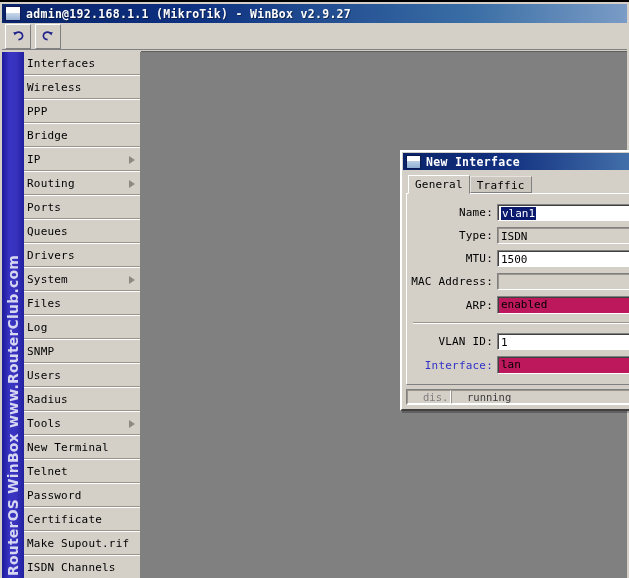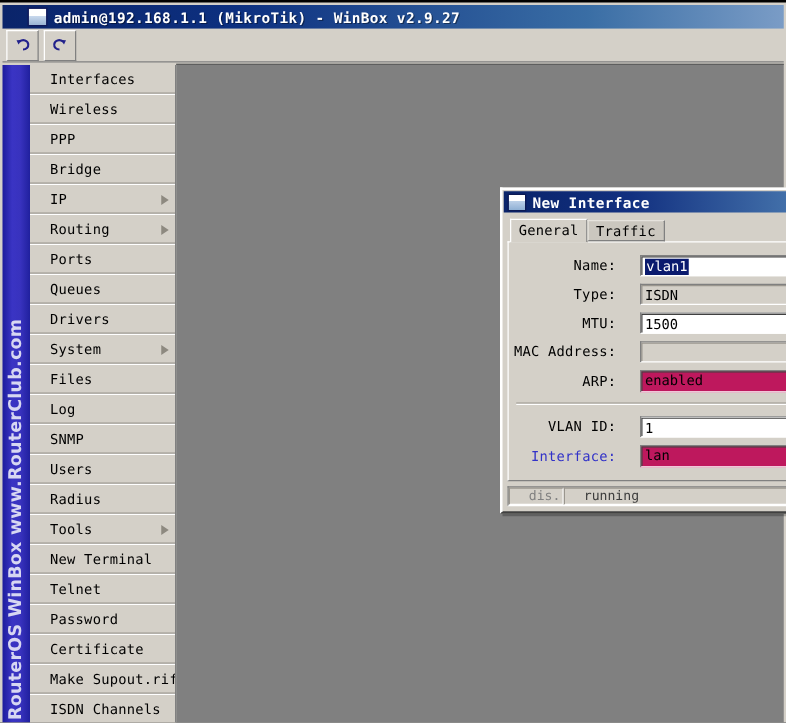--- a/index.html
+++ b/index.html
@@ -28,21 +28,21 @@
   }
 
   
   #titlebar {
     position: absolute;
     left: 2px; top: 2px;
     width: 625px; height: 19px;
     background: linear-gradient(to right, #0a246a 0%, #0d3080 30%, #3a6ea5 75%, #7a9cc6 100%);
     display: flex;
     align-items: center;
-    padding-left: 20px;
+    padding-left: 3px;
     box-sizing: border-box;
   }
   #titlebar .winicon {
     width: 14px; height: 13px;
     background: linear-gradient(to bottom, #ffffff 0%, #ffffff 45%, #c8d8ec 46%, #9ab4d4 100%);
     border: 1px solid #101858;
     margin-right: 5px;
     flex: none;
   }
   #titlebar .tbtext {
@@ -109,21 +109,21 @@
     height: 528px;
     background: #d4d0c8;
     border-right: 1px solid #808080;
     box-sizing: border-box;
     overflow: hidden;
   }
   .mitem {
     position: relative;
     height: 24px;
     line-height: 24px;
-    padding-left: 16px;
+    padding-left: 3px;
     padding-right: 4px;
     border-bottom: 1px solid #ffffff;
     box-shadow: inset 0 -2px 0 -1px #9a968e;
     font-family: "DejaVu Sans Mono", "Liberation Mono", monospace;
     font-size: 11px;
     letter-spacing: 0.2px;
     white-space: nowrap;
     cursor: default;
     box-sizing: border-box;
   }
@@ -238,21 +238,21 @@
   }
 
   .frow {
     display: flex;
     align-items: center;
     margin-bottom: 6px;
   }
   .flabel {
     width: 82px;
     text-align: right;
-    padding-right: 19px;
+    padding-right: 4px;
     font-size: 11px;
     letter-spacing: .2px;
     white-space: nowrap;
     flex: none;
   }
   .flabel.link { color: #3232c8; }
   .finput {
     flex: 1;
     height: 17px;
     background: #ffffff;

